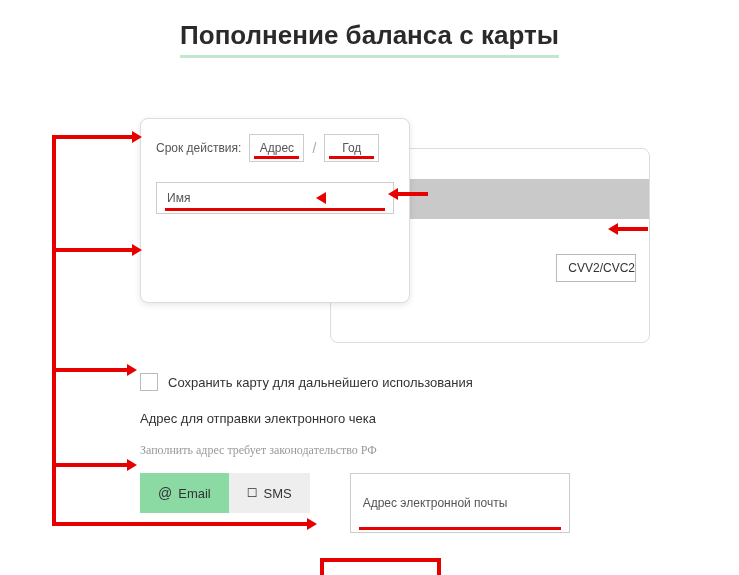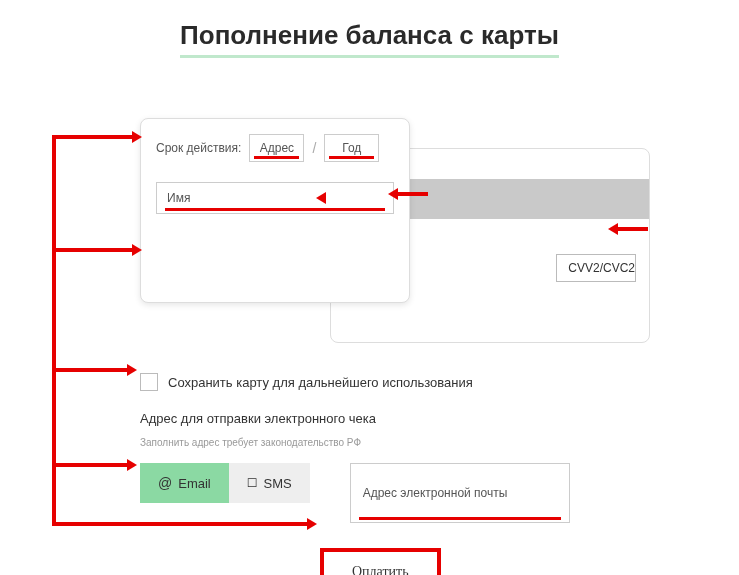--- a/index.html
+++ b/index.html
@@ -150,23 +150,24 @@
     .receipt-section {
       margin-left: 100px;
       margin-top: 20px;
     }
     .receipt-title {
       font-size: 13px;
       font-weight: normal;
       color: #333;
     }
     .receipt-hint {
-      font-size: 10px;
+      font-size: 12px;
       color: #999;
-      margin-top: 11px;
+      margin-top: 17px;
+      font-family: Liberation Serif, serif;
     }
     .channel-row {
       margin-top: 15px;
       display: flex;
       align-items: stretch;
       gap: 0;
     }
     .channel-btn {
       height: 40px;
       padding: 0 18px;

